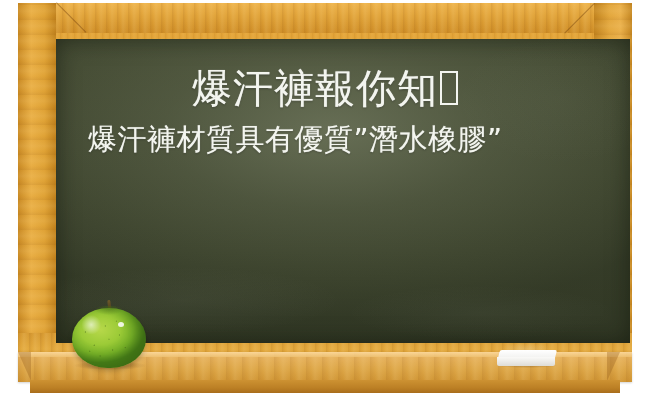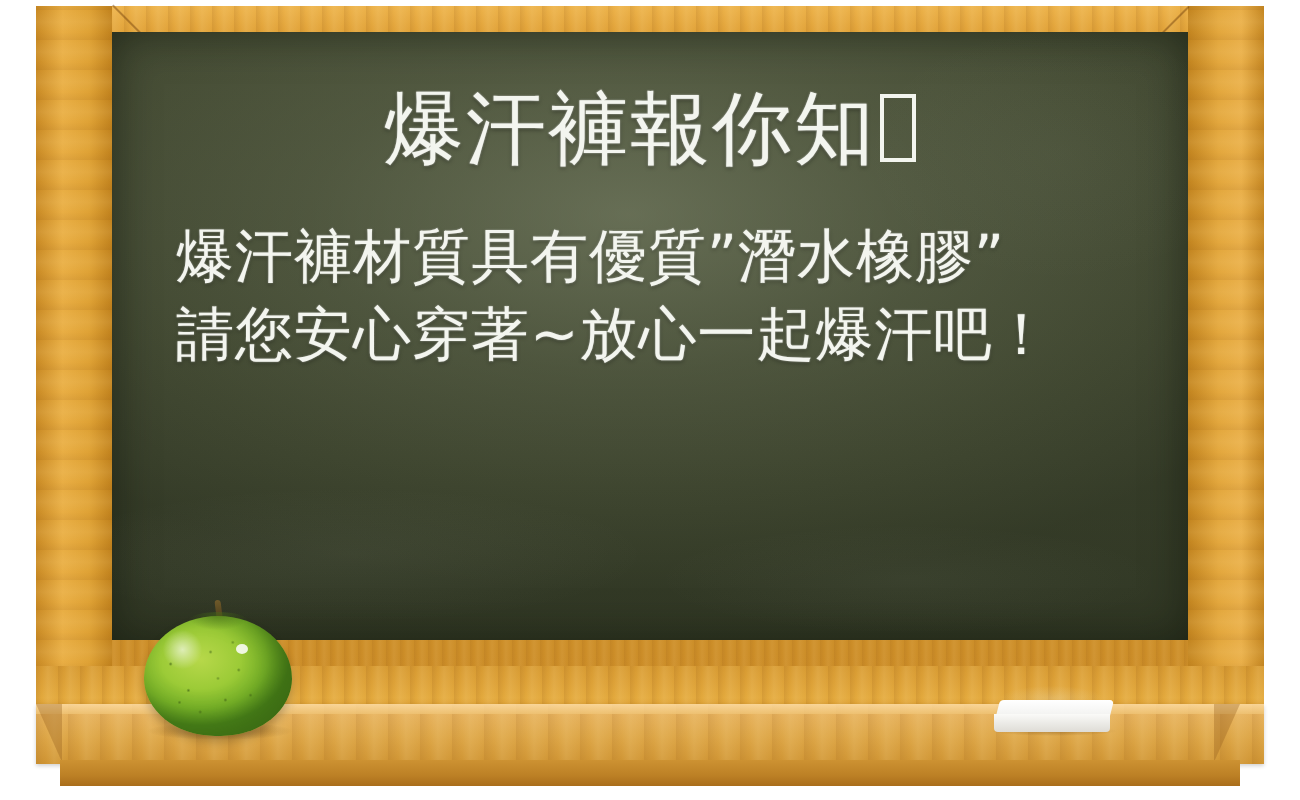--- a/index.html
+++ b/index.html
@@ -89,32 +89,33 @@
     background: rgba(110,62,12,0.45);
     transform-origin: 0 0;
   }
   .mitre-tl { left: 56px; top: 3px;  height: 42px; transform: rotate(-45deg); }
   .mitre-tr { left: 594px; top: 3px; height: 42px; transform: rotate(45deg); }
 
   
   .board {
     position: absolute;
     left: 56px;
-    top: 16px;
+    top: 39px;
     width: 538px;
     height: 304px;
     overflow: hidden;
     background:
       radial-gradient(ellipse 70% 62% at 48% 30%,
         rgba(128,136,110,0.55) 0%,
         rgba(98,106,82,0.30) 42%,
         rgba(40,48,30,0.10) 72%,
         rgba(20,26,14,0.28) 100%),
       linear-gradient(180deg, #4b5239 0%, #474e36 35%, #434a33 70%, #3c432d 100%);
     box-shadow: inset 0 0 22px rgba(12,18,8,0.55);
+    padding-left: 36px;
   }
   .board-dust {
     position: absolute;
     inset: 0;
     background:
       radial-gradient(ellipse 40% 16% at 22% 86%, rgba(220,225,210,0.055), rgba(0,0,0,0) 70%),
       radial-gradient(ellipse 34% 13% at 74% 90%, rgba(220,225,210,0.045), rgba(0,0,0,0) 70%),
       radial-gradient(ellipse 26% 30% at 88% 20%, rgba(200,210,190,0.035), rgba(0,0,0,0) 72%);
     pointer-events: none;
   }
@@ -141,21 +142,21 @@
   .board-title .tofu {
     display: inline-block;
     width: 0.46em;
     height: 0.86em;
     border: 2px solid #f3f5ef;
     vertical-align: -0.08em;
     margin-left: 0.04em;
     box-sizing: border-box;
   }
   .board-body {
-    margin-top: 24px;
+    margin-top: 12px;
     padding-left: 32px;
     padding-right: 18px;
   }
   .board-line {
     font-size: 29px;
     line-height: 39px;
     letter-spacing: 0.5px;
     white-space: nowrap;
     text-shadow:
       0 0 1px rgba(255,255,255,0.5),
@@ -328,21 +329,20 @@
   <div class="mitre mitre-tr"></div>
 
   <div class="board">
     <div class="board-dust"></div>
 
     <div class="board-text">
       <div class="board-title"><span>爆汗褲報你知</span><span class="tofu"></span></div>
 
       <div class="board-body">
         <div class="board-line">爆汗褲材質具有優質”潛水橡膠”</div>
-        <div class="board-line">請您安心穿著~放心一起爆汗吧！</div>
       </div>
     </div>
   </div>
 
   <div class="shelf"></div>
   <div class="shelf-lip"></div>
   <div class="shelf-left-cap"></div>
   <div class="shelf-right-cap"></div>
   <div class="shelf-face"></div>
 

